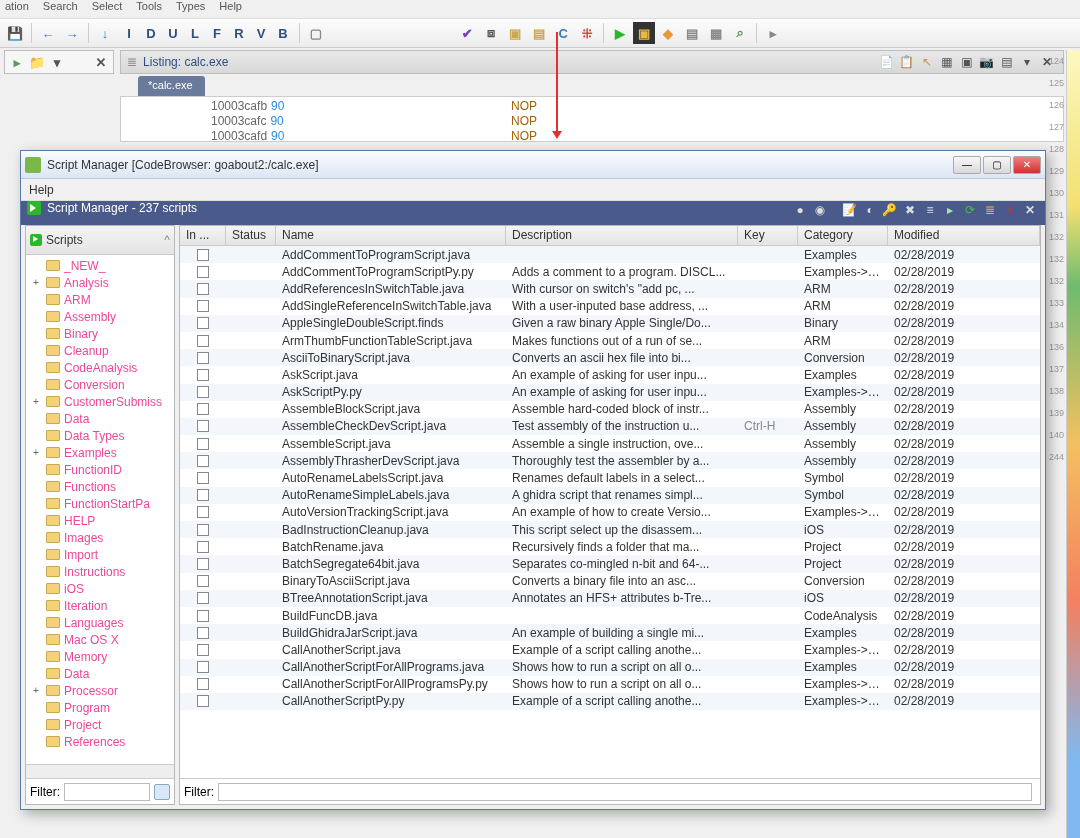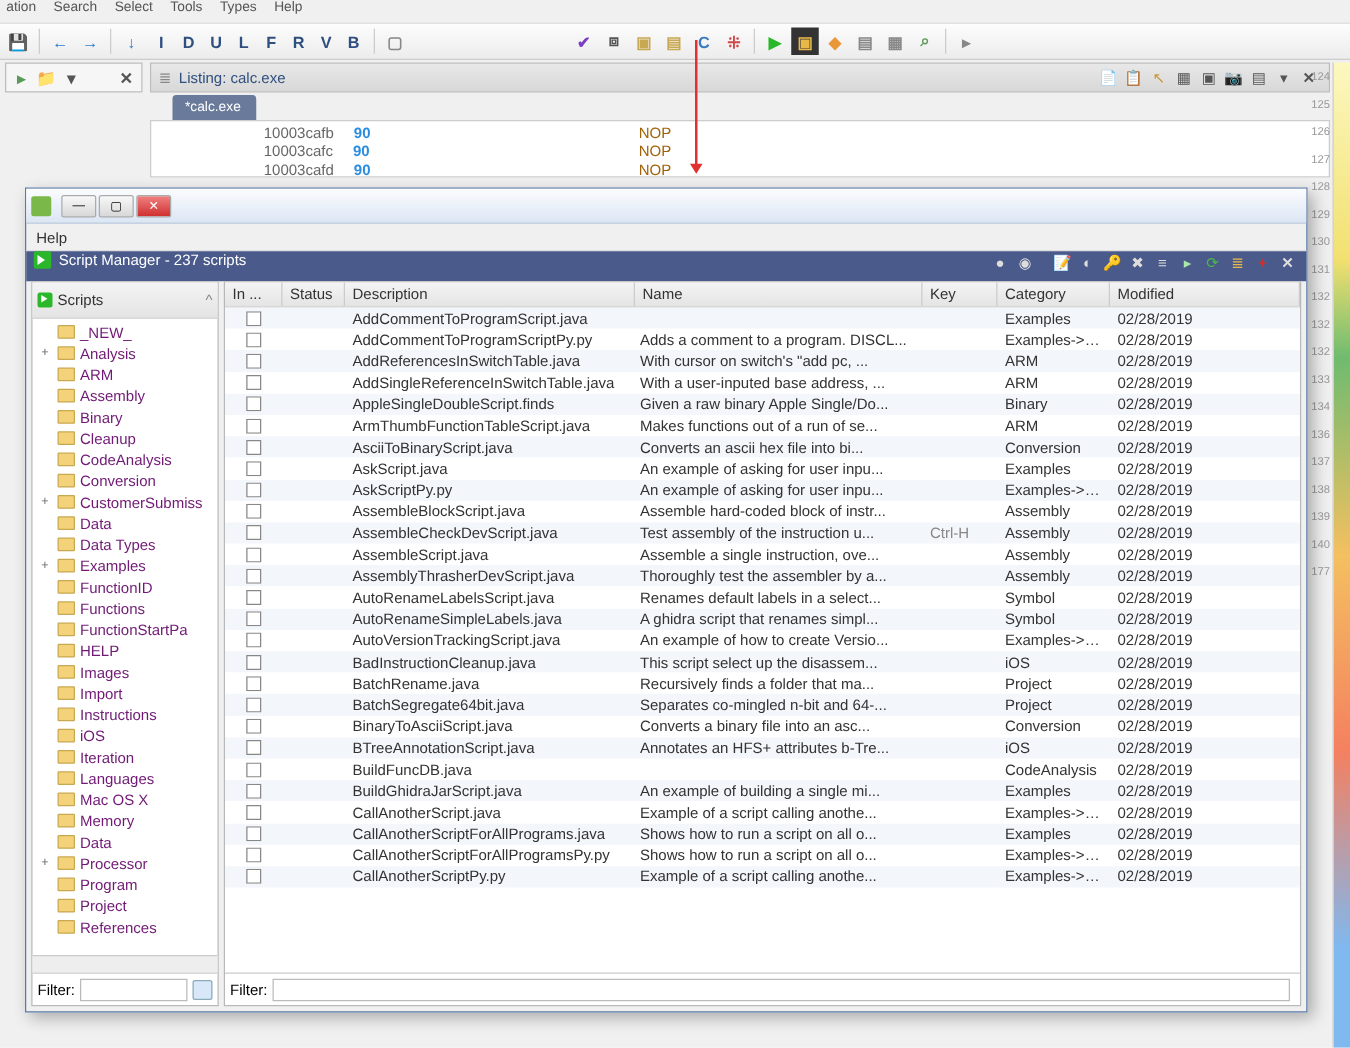--- a/index.html
+++ b/index.html
@@ -21,21 +21,21 @@
   .listing-header { position:absolute; top:50px; left:120px; right:16px; height:24px; background:linear-gradient(#e8e8e8,#d8d8d8); border:1px solid #bdbdbd; display:flex; align-items:center; padding:0 6px; font-family:Consolas,monospace; font-size:12px; color:#2f4f7f; }
   .listing-header .spacer { flex:1; }
   .listing-header .hb { width:20px; height:18px; display:flex; align-items:center; justify-content:center; font-size:12px; color:#555; }
 
   
   .listing-tab { position:absolute; top:76px; left:138px; height:22px; background:#6a7a9a; color:#fff; font-size:11px; padding:3px 12px 0 10px; border-top-left-radius:3px; border-top-right-radius:3px; font-family:Consolas,monospace; }
 
   
   .listing-body { position:absolute; top:96px; left:120px; right:16px; height:46px; background:#fff; border:1px solid #ccc; font-family:Consolas,monospace; font-size:12px; padding:2px 0 0 90px; line-height:15px; }
   .listing-body .addr { color:#666; }
-  .listing-body .opc { color:#2b8de0; margin-left:16px;font-weight:bold; }
+  .listing-body .opc { color:#2b8de0; margin-left:4px; }
   .listing-body .mnem { color:#a16207; position:absolute; left:390px; }
 
   
   .arrow { position:absolute; top:32px; left:556px; width:2px; height:104px; background:#e03030; }
   .arrow::after { content:""; position:absolute; bottom:-8px; left:-4px; border:5px solid transparent; border-top:8px solid #e03030; }
 
   
   .minimap { position:absolute; top:50px; right:0; width:14px; bottom:0; background:linear-gradient(#fcf8c0,#f2e070 20%, #6fbb6f 30%, #f4c060 50%, #f48060 70%, #7fb9f0 90%); border-left:1px solid #ccc; }
   .minimap-nums { position:absolute; top:50px; right:14px; width:24px; font-family:Consolas,monospace; font-size:9px; color:#999; line-height:22px; text-align:right; padding-right:2px; }
 
@@ -59,21 +59,21 @@
 
   
   .tree-wrap { width:150px; display:flex; flex-direction:column; border:1px solid #b8b8b8; background:#fff; }
   .tree-head { height:20px; background:linear-gradient(#f4f4f4,#e4e4e4); border-bottom:1px solid #ccc; display:flex; align-items:center; padding:14px 4px; font-family:Consolas,monospace; font-size:12px; color:#333; }
   .tree-head .run-ico2 { width:12px;height:12px;background:#2ab82a;border-radius:2px;margin-right:4px;position:relative; }
   .tree-head .run-ico2::after{content:"";position:absolute;top:2px;left:3px;border:3px solid transparent;border-left:5px solid #fff;}
   .tree { flex:1; overflow:auto; font-family:Consolas,monospace; font-size:12px; padding:2px 0; }
   .tree-row { height:17px; display:flex; align-items:center; padding-left:4px; white-space:nowrap; }
   .tree-row .exp { width:12px; text-align:center; color:#666; font-size:10px; }
   .tree-row .fld { width:14px; height:11px; background:#f4d27a; border:1px solid #c8a850; border-radius:1px; margin:0 4px; }
-  .tree-row .lbl { color:#701a75; }
+  .tree-row .lbl { color:#ec4899; }
   .tree-scroll { height:14px; background:#eee; border-top:1px solid #ccc; }
   .tree-filter { height:26px; border-top:1px solid #ccc; display:flex; align-items:center; padding:0 4px; gap:4px; font-family:Consolas,monospace; font-size:12px; }
   .tree-filter input { flex:1; min-width:0; height:18px; border:1px solid #bbb; font-size:11px; padding:0 3px; }
   .tree-filter .eraser { width:16px;height:16px;background:#d8e8f8;border:1px solid #8ab;border-radius:2px; }
 
   
   .table-wrap { flex:1; display:flex; flex-direction:column; border:1px solid #b8b8b8; background:#fff; }
   .table-head-row { height:20px; display:flex; background:linear-gradient(#f4f4f4,#e4e4e4); border-bottom:1px solid #ccc; font-family:Consolas,monospace; font-size:12px; color:#333; }
   .th { border-right:1px solid #ccc; padding:2px 6px 0; overflow:hidden; white-space:nowrap; }
   .c-in{width:46px;} .c-st{width:50px;} .c-nm{width:230px;} .c-de{width:232px;} .c-ky{width:60px;} .c-ca{width:90px;} .c-mo{flex:1;}
@@ -182,26 +182,27 @@
     <div>132</div>
     <div>132</div>
     <div>132</div>
     <div>133</div>
     <div>134</div>
     <div>136</div>
     <div>137</div>
     <div>138</div>
     <div>139</div>
     <div>140</div>
-    <div>177</div>
+    <div>244</div>
   </div>
 
 <div class="sm-window">
   <div class="sm-titlebar">
     <div class="icon"></div>
+    <div class="title">Script Manager [CodeBrowser: goabout2:/calc.exe]</div>
     <div class="win-btn">—</div>
     <div class="win-btn">▢</div>
     <div class="win-btn close">✕</div>
   </div>
   <div class="sm-menubar">
     <span>Help</span>
   </div>
   <div class="sm-panel-header">
     <div class="run-ico"></div>
     <span>Script Manager - 237 scripts</span>
@@ -382,22 +383,22 @@
         <span>Filter:</span>
         <input style="">
         <div class="eraser"></div>
       </div>
     </div>
 
     <div class="table-wrap">
       <div class="table-head-row">
         <div class="th c-in">In ...</div>
         <div class="th c-st">Status</div>
+        <div class="th c-nm">Name</div>
         <div class="th c-de">Description</div>
-        <div class="th c-nm">Name</div>
         <div class="th c-ky">Key</div>
         <div class="th c-ca">Category</div>
         <div class="th c-mo">Modified</div>
       </div>
       <div class="tbody" id="tbody">
           <div class="tr">
     <div class="td c-in">
               <div class="chk"></div>
             </div>
     <div class="td c-st"></div>

